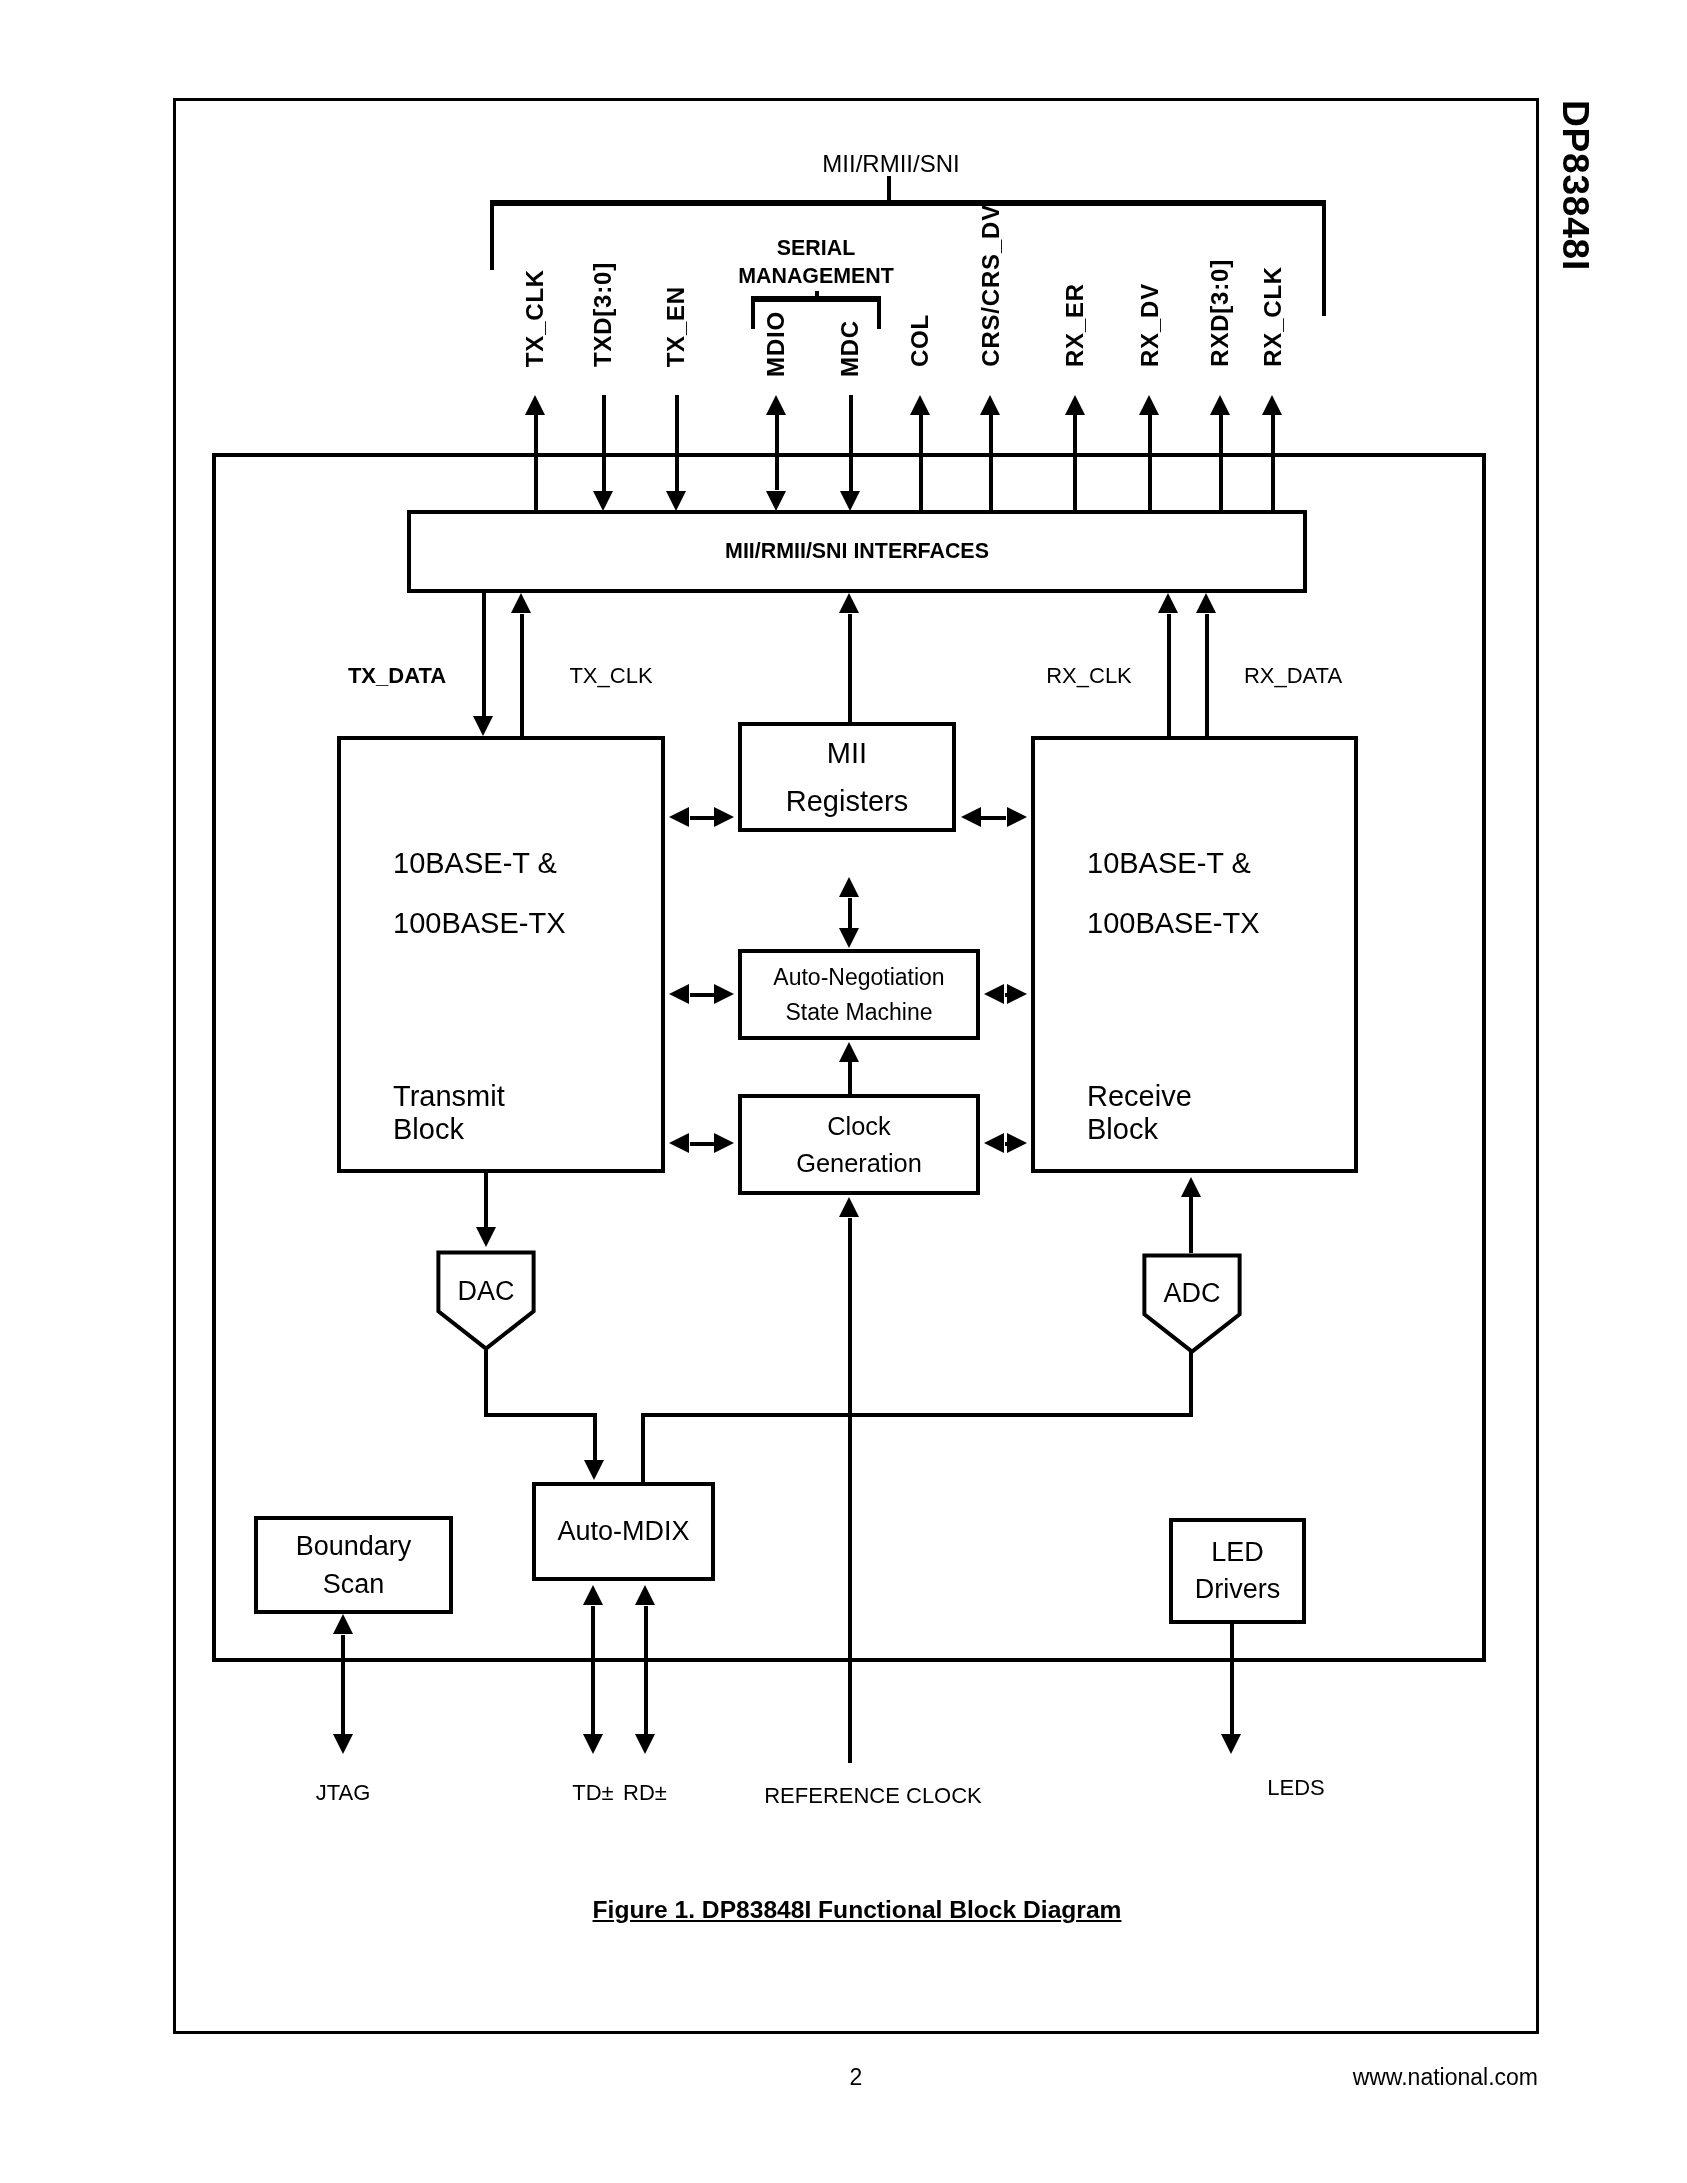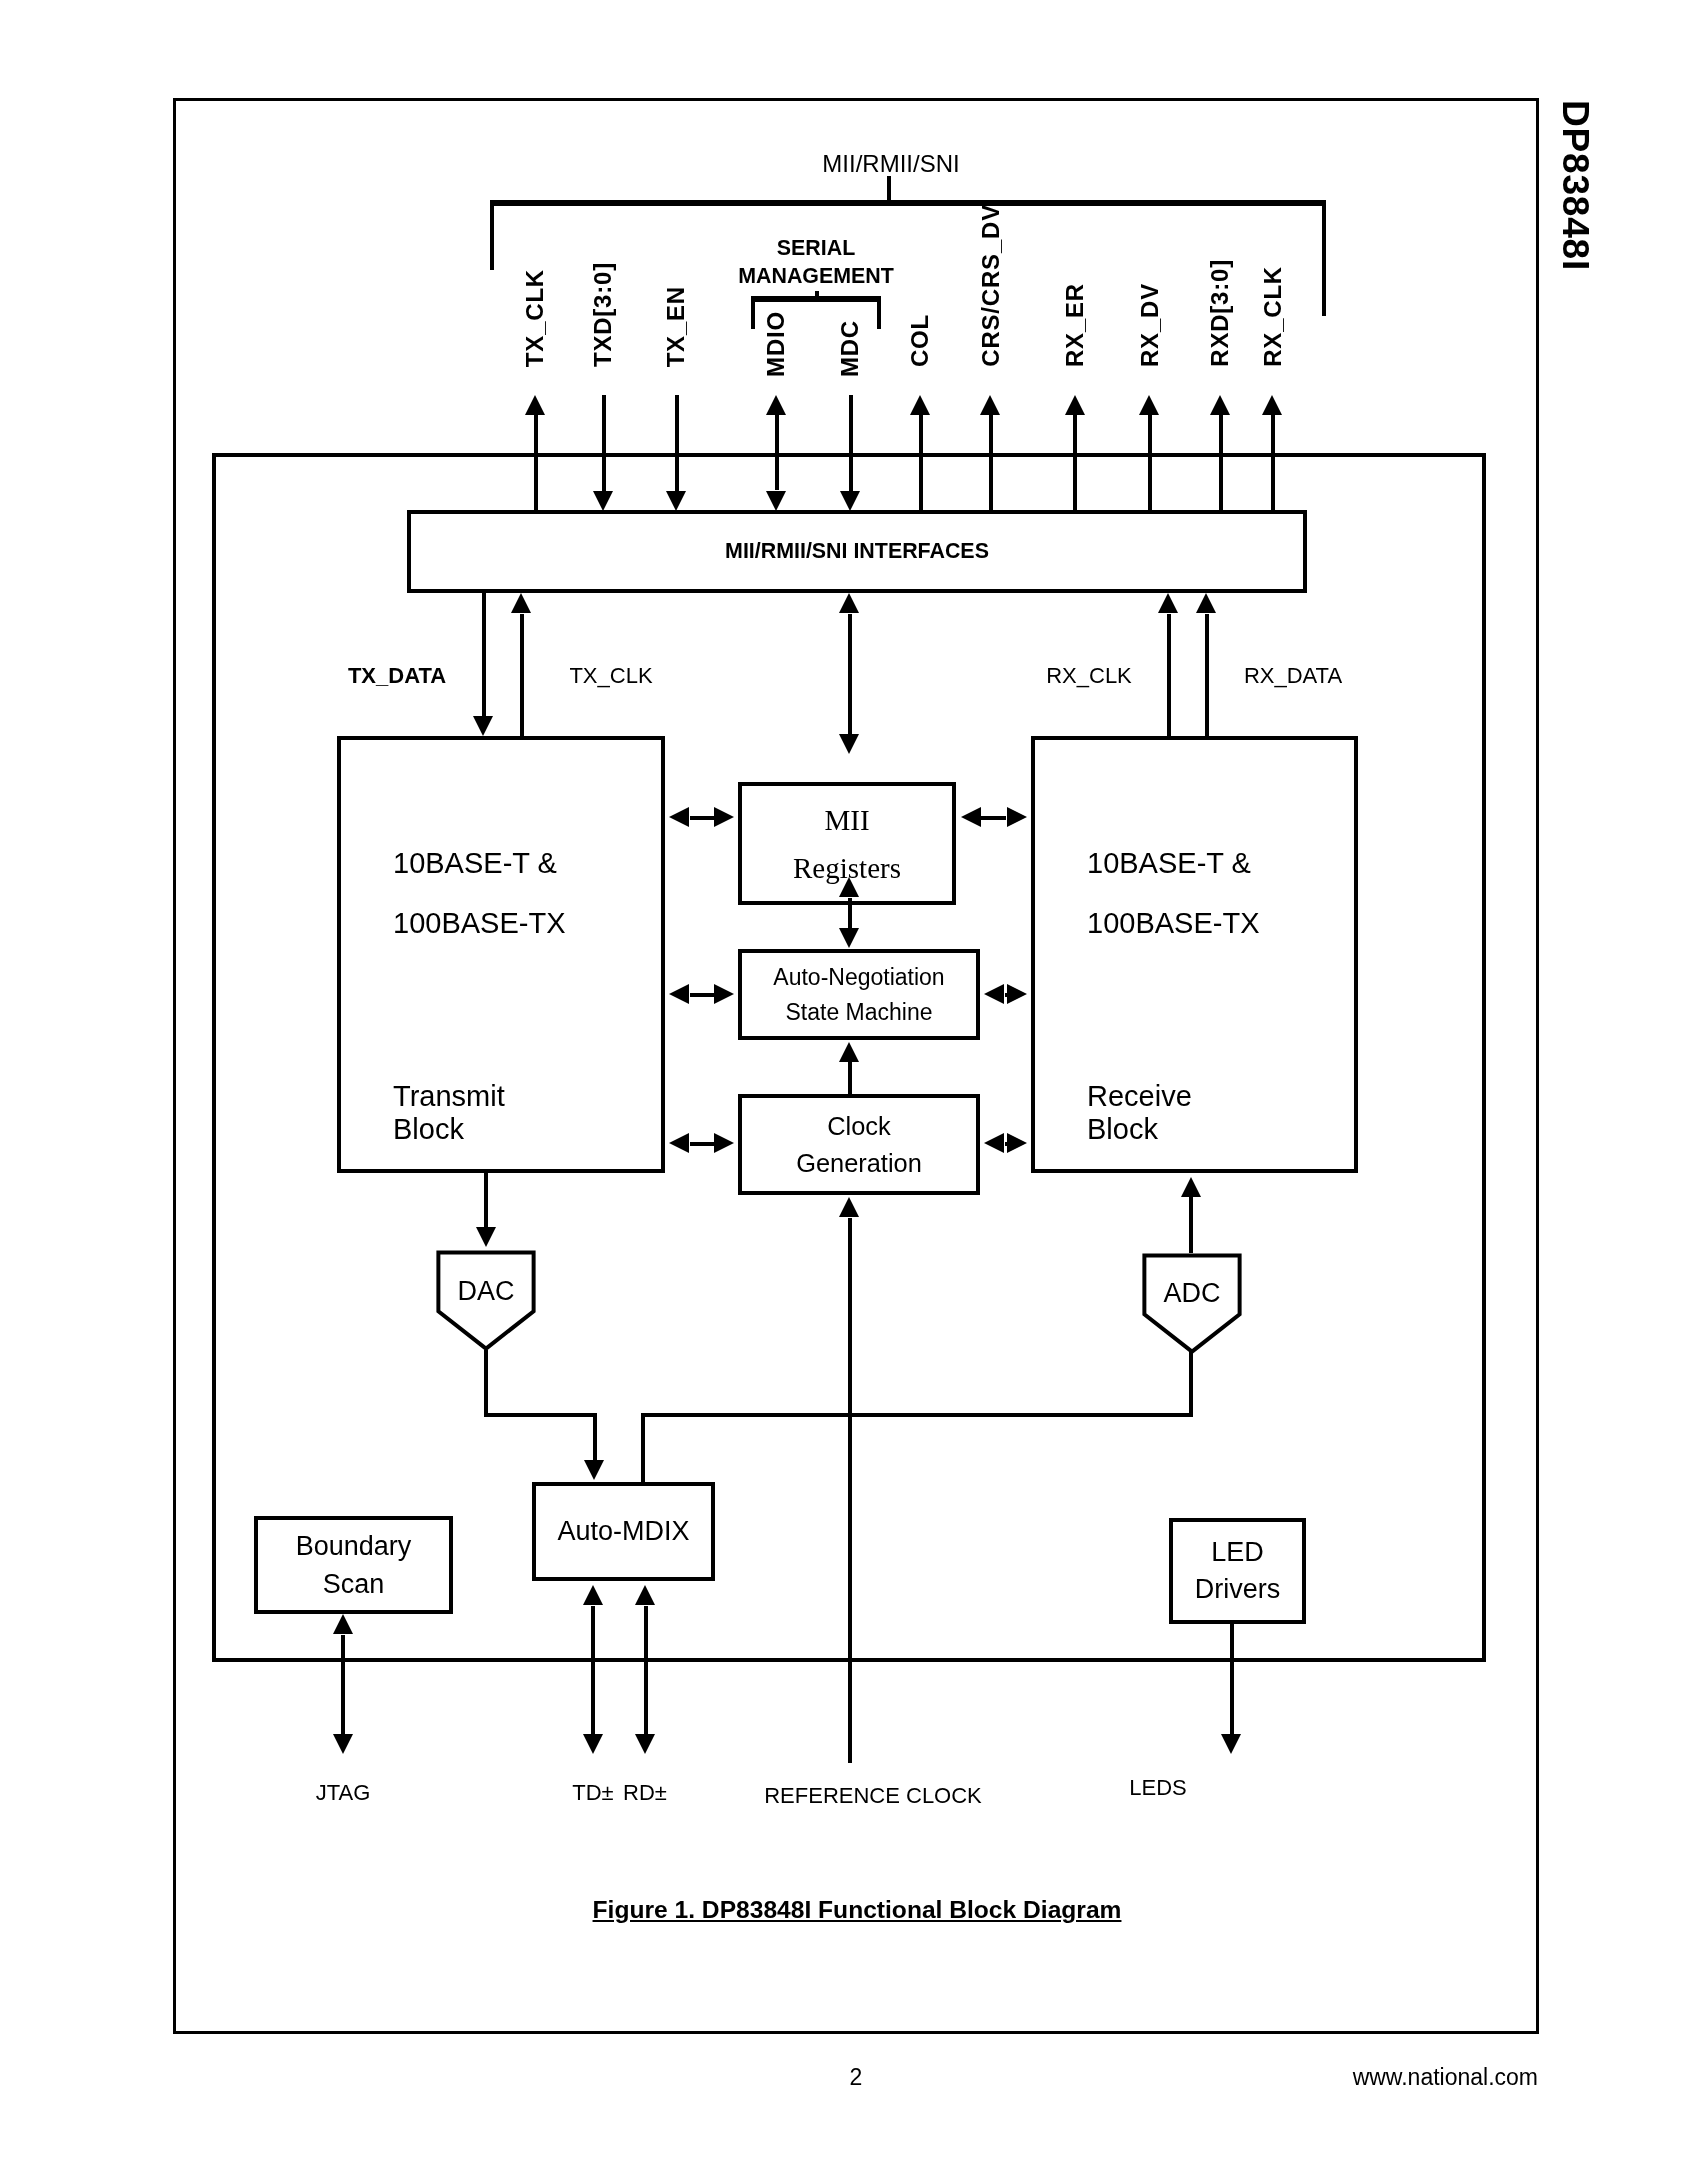--- a/index.html
+++ b/index.html
@@ -129,21 +129,21 @@
     <span class="blocktext" style="left:52px;top:373px;">Block</span>
   </div>
 
   <div class="box" style="left:1031px;top:736px;width:327px;height:437px;">
     <span class="blocktext" style="left:52px;top:107px;">10BASE-T &amp;</span>
     <span class="blocktext" style="left:52px;top:167px;">100BASE-TX</span>
     <span class="blocktext" style="left:52px;top:340px;">Receive</span>
     <span class="blocktext" style="left:52px;top:373px;">Block</span>
   </div>
 
-  <div class="box centerbox" style="left:738px;top:782px;width:218px;height:123px;font-size:29px;line-height:48px;font-family:Liberation Serif, serif;">
+  <div class="box centerbox" style="left:738px;top:722px;width:218px;height:110px;font-size:29px;line-height:48px;">
     <span>MII</span>
     <span>Registers</span>
   </div>
 
   <div class="box centerbox" style="left:738px;top:949px;width:242px;height:91px;font-size:23px;line-height:35px;">
     <span>Auto-Negotiation</span>
     <span>State Machine</span>
   </div>
 
   <div class="box centerbox" style="left:738px;top:1094px;width:242px;height:101px;font-size:25.4px;line-height:37px;text-align:center;">
@@ -236,21 +236,21 @@
 
   <div class="ah-up" style="left:635px;top:1585px;"></div>
   <div class="vline" style="left:644px;top:1606px;height:128px;"></div>
   <div class="ah-down" style="left:635px;top:1734px;"></div>
   <div class="lbl" style="left:645px;top:1793px;">RD±</div>
 
   <div class="lbl" style="left:873px;top:1796px;">REFERENCE CLOCK</div>
 
   <div class="vline" style="left:1230px;top:1624px;height:110px;"></div>
   <div class="ah-down" style="left:1221px;top:1734px;"></div>
-  <div class="lbl" style="left:1158px;top:1788px;">LEDS</div>
+  <div class="lbl" style="left:1296px;top:1788px;">LEDS</div>
 
   <div class="caption" style="left:857px;top:1896px;">Figure 1. DP83848I Functional Block Diagram</div>
 
   <div class="footer-num" style="left:856px;top:2064px;">2</div>
   <div class="footer-site" style="left:1300px;top:2064px;width:238px;text-align:right;">www.national.com</div>
 
 </div>
 
 
 </body></html>

